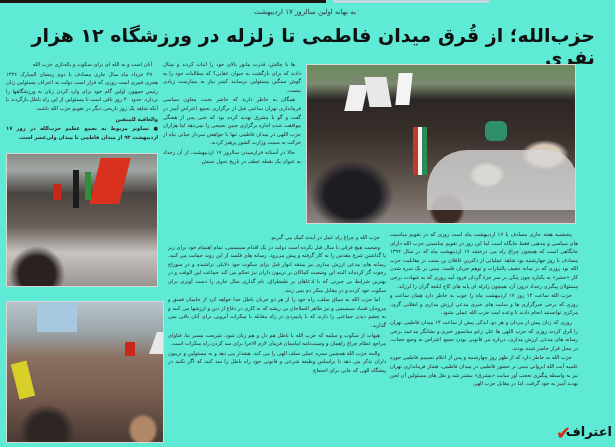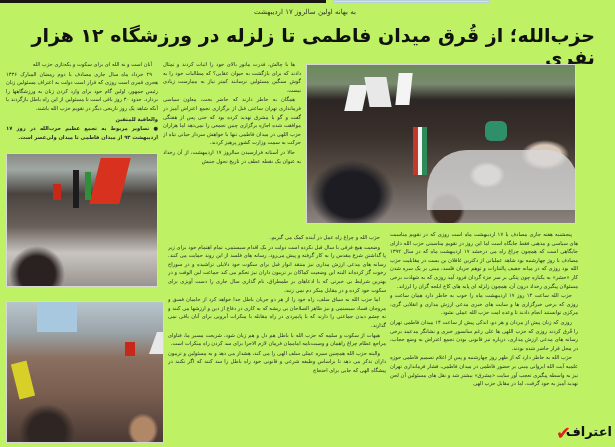--- a/index.html
+++ b/index.html
@@ -1,18 +1,18 @@
 <!DOCTYPE html>
 <html><head>
   <meta charset="utf-8">
   <style>
     * { box-sizing: border-box; margin: 0; padding: 0; }
     html, body { width: 615px; height: 447px; overflow: hidden; background: #f4f4f2; }
     body { font-family: "DejaVu Sans", sans-serif; color: #222; position: relative; direction: ltr; }
-    .page { position: absolute; left: 0; top: 0; width: 615px; height: 447px; background: #bef264; }
+    .page { position: absolute; left: 0; top: 0; width: 615px; height: 447px; background: #5eead4; }
     .topbar-dark { position: absolute; left: 0; top: 0; width: 326px; height: 3px; background: #1a1512; }
     .topbar-light { position: absolute; left: 333px; top: 0; width: 157px; height: 3px; background: #cfe4ea; border: 1px solid #b7cfd6; }
     .kicker { position: absolute; left: 200px; top: 8px; width: 210px; text-align: center; font-size: 7px; color: #333; direction: rtl; }
     .headline { position: absolute; left: 20px; top: 24px; width: 575px; text-align: right; font-size: 19px; font-weight: bold; color: #111; direction: rtl; letter-spacing: -0.3px; }
     .col { position: absolute; direction: rtl; text-align: justify; font-size: 5.2px; line-height: 8.6px; color: #2a2a2a; overflow: hidden; }
     .col p { margin-bottom: 1px; text-indent: 6px; }
     .col .sig { font-weight: bold; text-indent: 0; margin-top: 2px; }
     .col .caption { font-weight: bold; text-indent: 0; }
     .photo { position: absolute; overflow: hidden; border: 1px solid #d8d8d8; }
     .ph-main { left: 306px; top: 64px; width: 270px; height: 160px;

